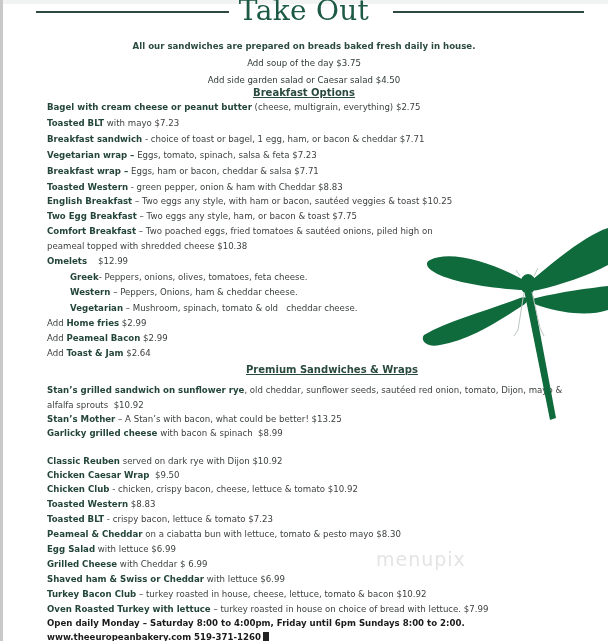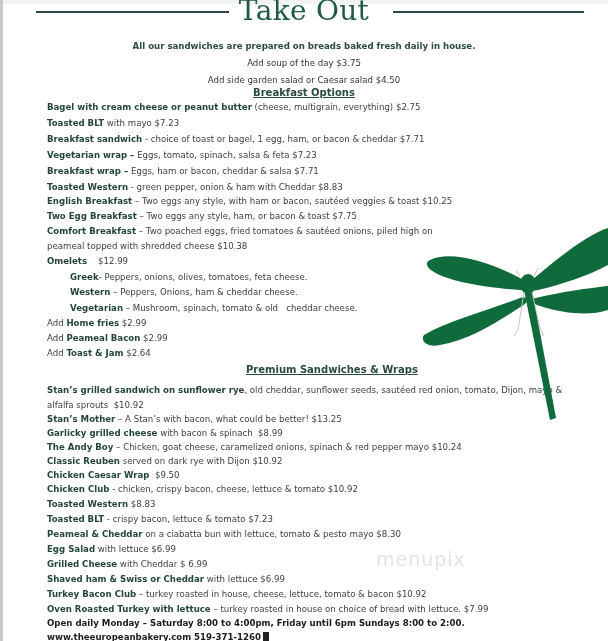--- a/index.html
+++ b/index.html
@@ -83,21 +83,20 @@
   <div class="item" style="top:318px"><span>Add </span><b>Home fries</b><span> $2.99</span></div>
   <div class="item" style="top:333px"><span>Add </span><b>Peameal Bacon</b><span> $2.99</span></div>
   <div class="item" style="top:348px"><span>Add </span><b>Toast &amp; Jam</b><span> $2.64</span></div>
 
   <div class="premium-head section-head">Premium Sandwiches &amp; Wraps</div>
 
   <div class="item" style="top:385px"><b>Stan’s grilled sandwich on sunflower rye</b><span>, old cheddar, sunflower seeds, sautéed red onion, tomato, Dijon, mayo &amp;</span></div>
   <div class="item" style="top:400px; white-space:pre"><b></b><span>alfalfa sprouts  $10.92</span></div>
   <div class="item" style="top:414px"><b>Stan’s Mother</b><span> – A Stan’s with bacon, what could be better! $13.25</span></div>
   <div class="item" style="top:428px; white-space:pre"><b>Garlicky grilled cheese</b><span> with bacon &amp; spinach  $8.99</span></div>
-  <div class="item" style="top:442px"><b>The Andy Boy</b><span> – Chicken, goat cheese, caramelized onions, spinach &amp; red pepper mayo $10.24</span></div>
   <div class="item" style="top:456px"><b>Classic Reuben</b><span> served on dark rye with Dijon $10.92</span></div>
   <div class="item" style="top:470px; white-space:pre"><b>Chicken Caesar Wrap</b><span>  $9.50</span></div>
   <div class="item" style="top:484px"><b>Chicken Club</b><span> - chicken, crispy bacon, cheese, lettuce &amp; tomato $10.92</span></div>
   <div class="item" style="top:499px"><b>Toasted Western</b><span> $8.83</span></div>
   <div class="item" style="top:514px"><b>Toasted BLT</b><span> - crispy bacon, lettuce &amp; tomato $7.23</span></div>
   <div class="item" style="top:529px"><b>Peameal &amp; Cheddar</b><span> on a ciabatta bun with lettuce, tomato &amp; pesto mayo $8.30</span></div>
   <div class="item" style="top:544px"><b>Egg Salad</b><span> with lettuce $6.99</span></div>
   <div class="item" style="top:559px"><b>Grilled Cheese</b><span> with Cheddar $ 6.99</span></div>
   <div class="item" style="top:574px"><b>Shaved ham &amp; Swiss or Cheddar</b><span> with lettuce $6.99</span></div>
   <div class="item" style="top:589px"><b>Turkey Bacon Club</b><span> – turkey roasted in house, cheese, lettuce, tomato &amp; bacon $10.92</span></div>

